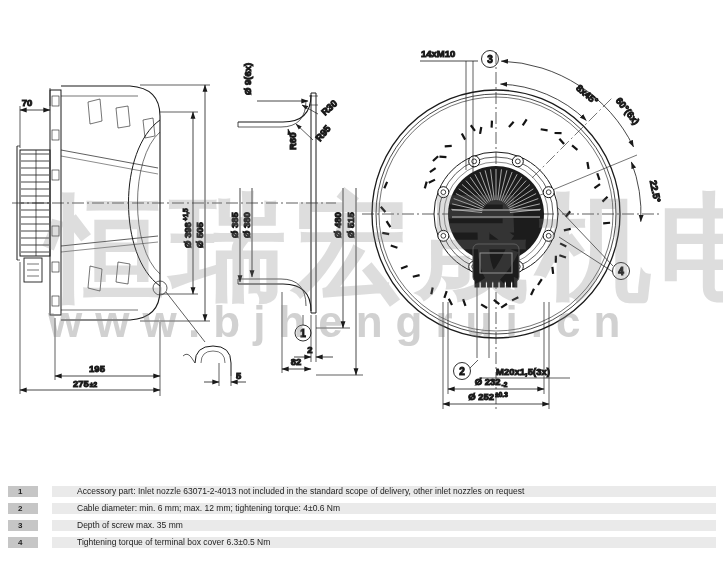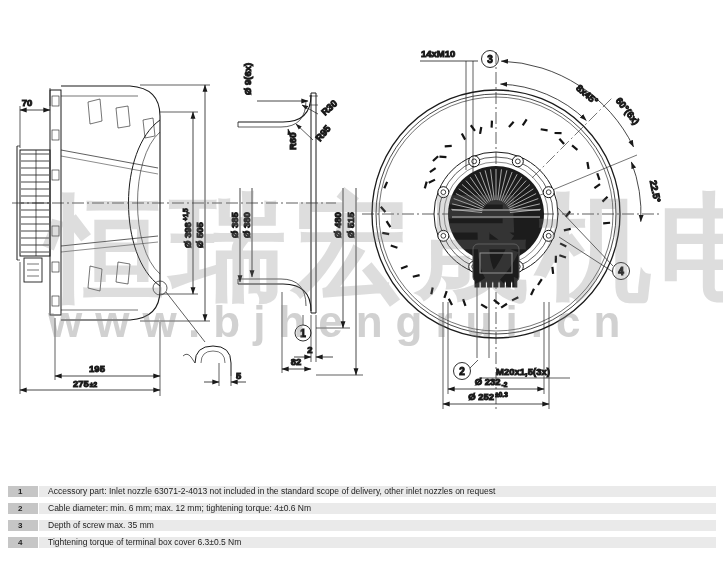--- a/index.html
+++ b/index.html
@@ -13,21 +13,21 @@
           letter-spacing:6px;line-height:1;color:rgba(125,125,125,.26);white-space:nowrap;
           pointer-events:none;}
   .wm-url{position:absolute;left:48px;top:297px;font-size:44px;font-weight:700;
           letter-spacing:13px;color:rgba(135,135,135,.38);white-space:nowrap;
           pointer-events:none;}
   .notes{position:absolute;left:8px;top:486px;width:708px;}
   .nrow{display:flex;margin-bottom:6px;height:11px;}
   .nnum{width:30px;background:#c6c6c6;color:#222;font-size:8px;font-weight:700;
         line-height:11px;padding-left:10px;box-sizing:border-box;}
   .ntxt{flex:1;background:#eaeaea;color:#222;font-size:8.5px;line-height:11px;
-        padding-left:9px;margin-left:1px;}
+        padding-left:25px;margin-left:14px;}
 </style>
 </head>
 <body>
 
 <div id="page">
 
 <svg id="dwg" width="723" height="480" viewBox="0 0 723 480">
   <defs>
     <marker id="ah" viewBox="0 0 10 10" refX="9.3" refY="5" markerWidth="9" markerHeight="9" orient="auto-start-reverse">
       <path d="M0,1.6 L10,5 L0,8.4 z" fill="#1a1a1a"></path>

